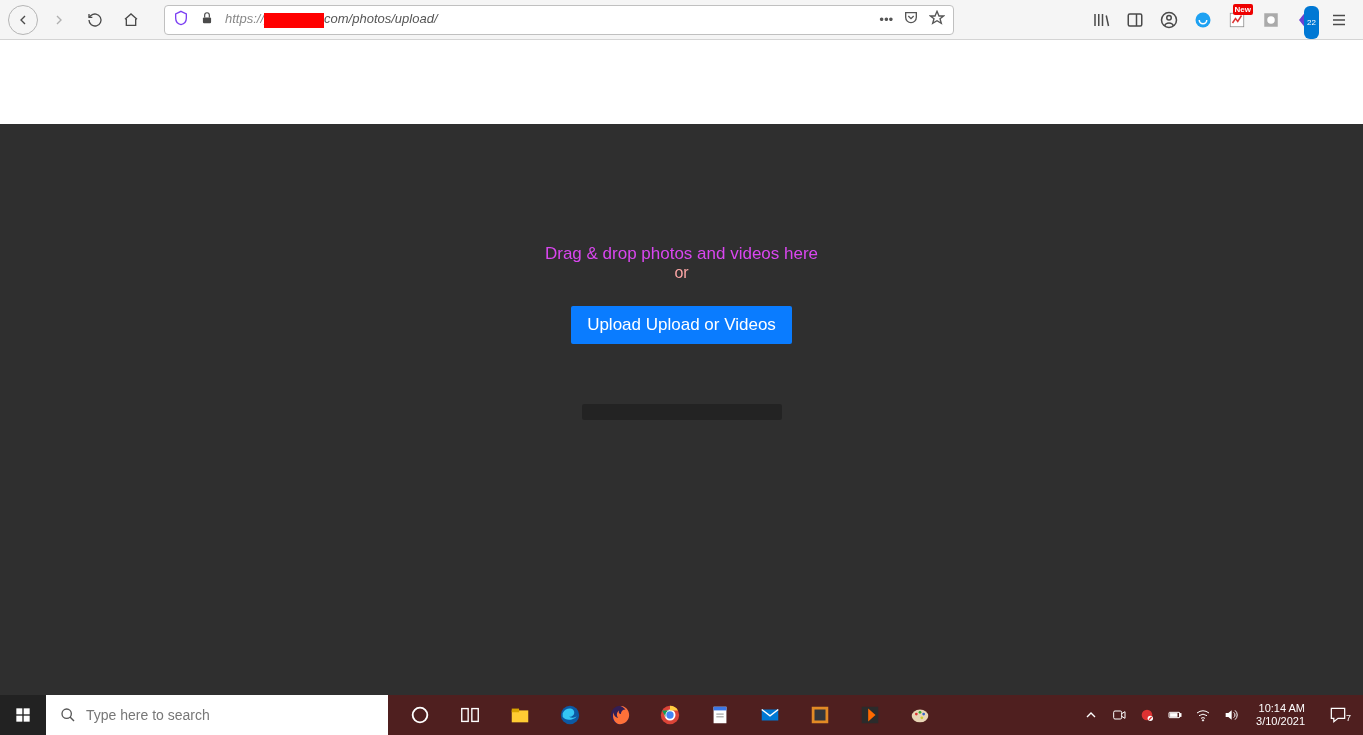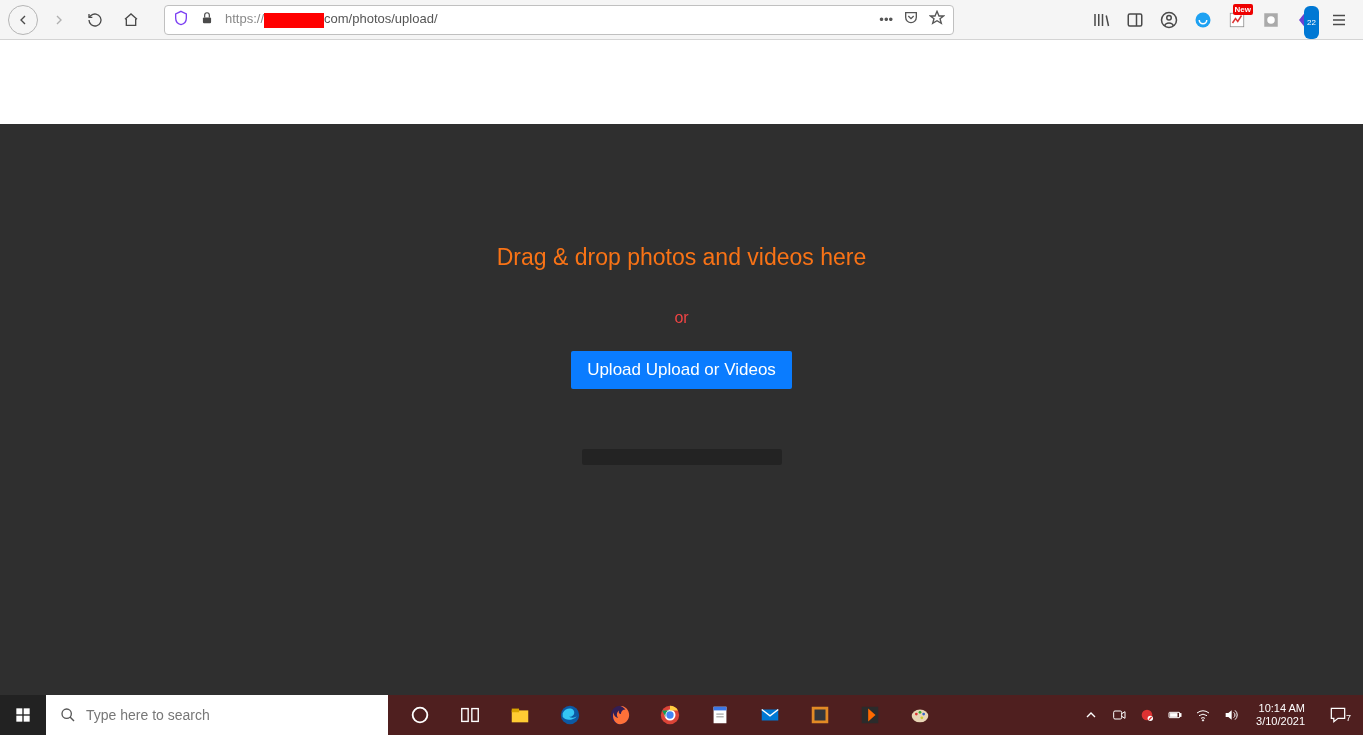--- a/index.html
+++ b/index.html
@@ -30,20 +30,21 @@
     border: 1px solid #c0c0c0;
     border-radius: 4px;
     background: #fff;
     display: flex;
     align-items: center;
     padding: 0 8px;
     font-size: 13px;
     color: #555;
     gap: 11px;
     max-width: 790px;
+    font-style: italic;
   }
   .url-bar .shield { color: #7b3ff2; }
   .url-bar .lock { color: #4a4a4a; }
   .url-text { flex: 1; white-space: nowrap; overflow: hidden; }
   .url-prefix { color: #888; }
   .url-redact { display:inline-block; background:#ff0000; color:#ff0000; width:60px; height:15px; vertical-align:middle; }
   .url-actions { display:flex; gap:10px; align-items:center; margin-left:auto; color:#555; }
   .toolbar-icons { display:flex; gap:14px; margin-left:auto; padding-right:6px; }
   .tb-ico { width:20px; height:20px; display:flex; align-items:center; justify-content:center; color:#4a4a4a; position:relative; }
   .tb-ico svg { width:18px; height:18px; }
@@ -54,22 +55,22 @@
   .page-top-white { height: 84px; background:#fff; }
   .upload-zone {
     flex: 1;
     background: #2f2f2f;
     display: flex;
     flex-direction: column;
     align-items: center;
     padding-top: 120px;
     color: #fff;
   }
-  .uz-main { font-size: 23px; color:#f97316; margin-bottom: 38px; }
-  .uz-or { font-size: 16px; color:#ef4444; margin-bottom: 24px; }
+  .uz-main { font-size: 17px; color:#d946ef; }
+  .uz-or { font-size: 16px; color:#fca5a5; margin-bottom: 24px; }
   .uz-btn {
     background:#0a7cff;
     color:#fff;
     border:none;
     padding: 9px 16px;
     font-size:17px;
     border-radius:2px;
     cursor:pointer;
   }
   .uz-shadow {

